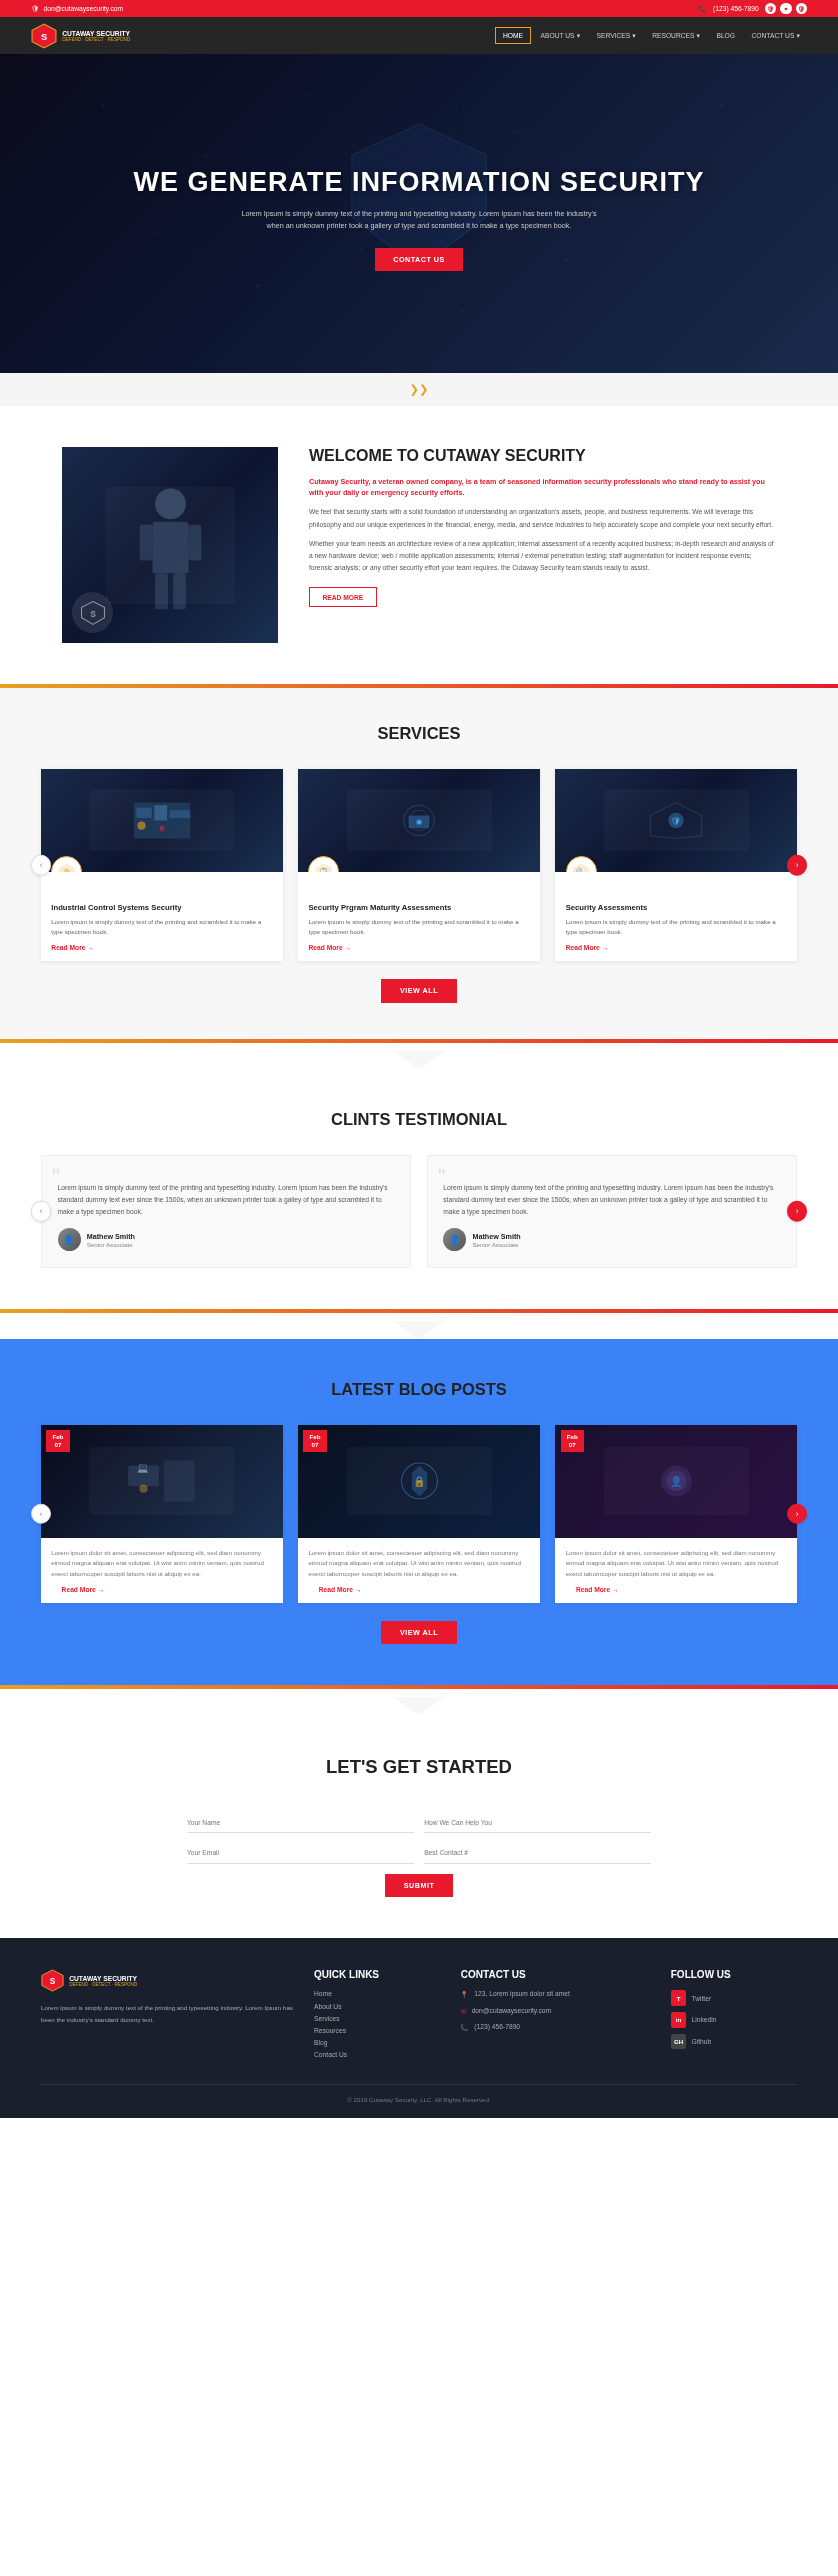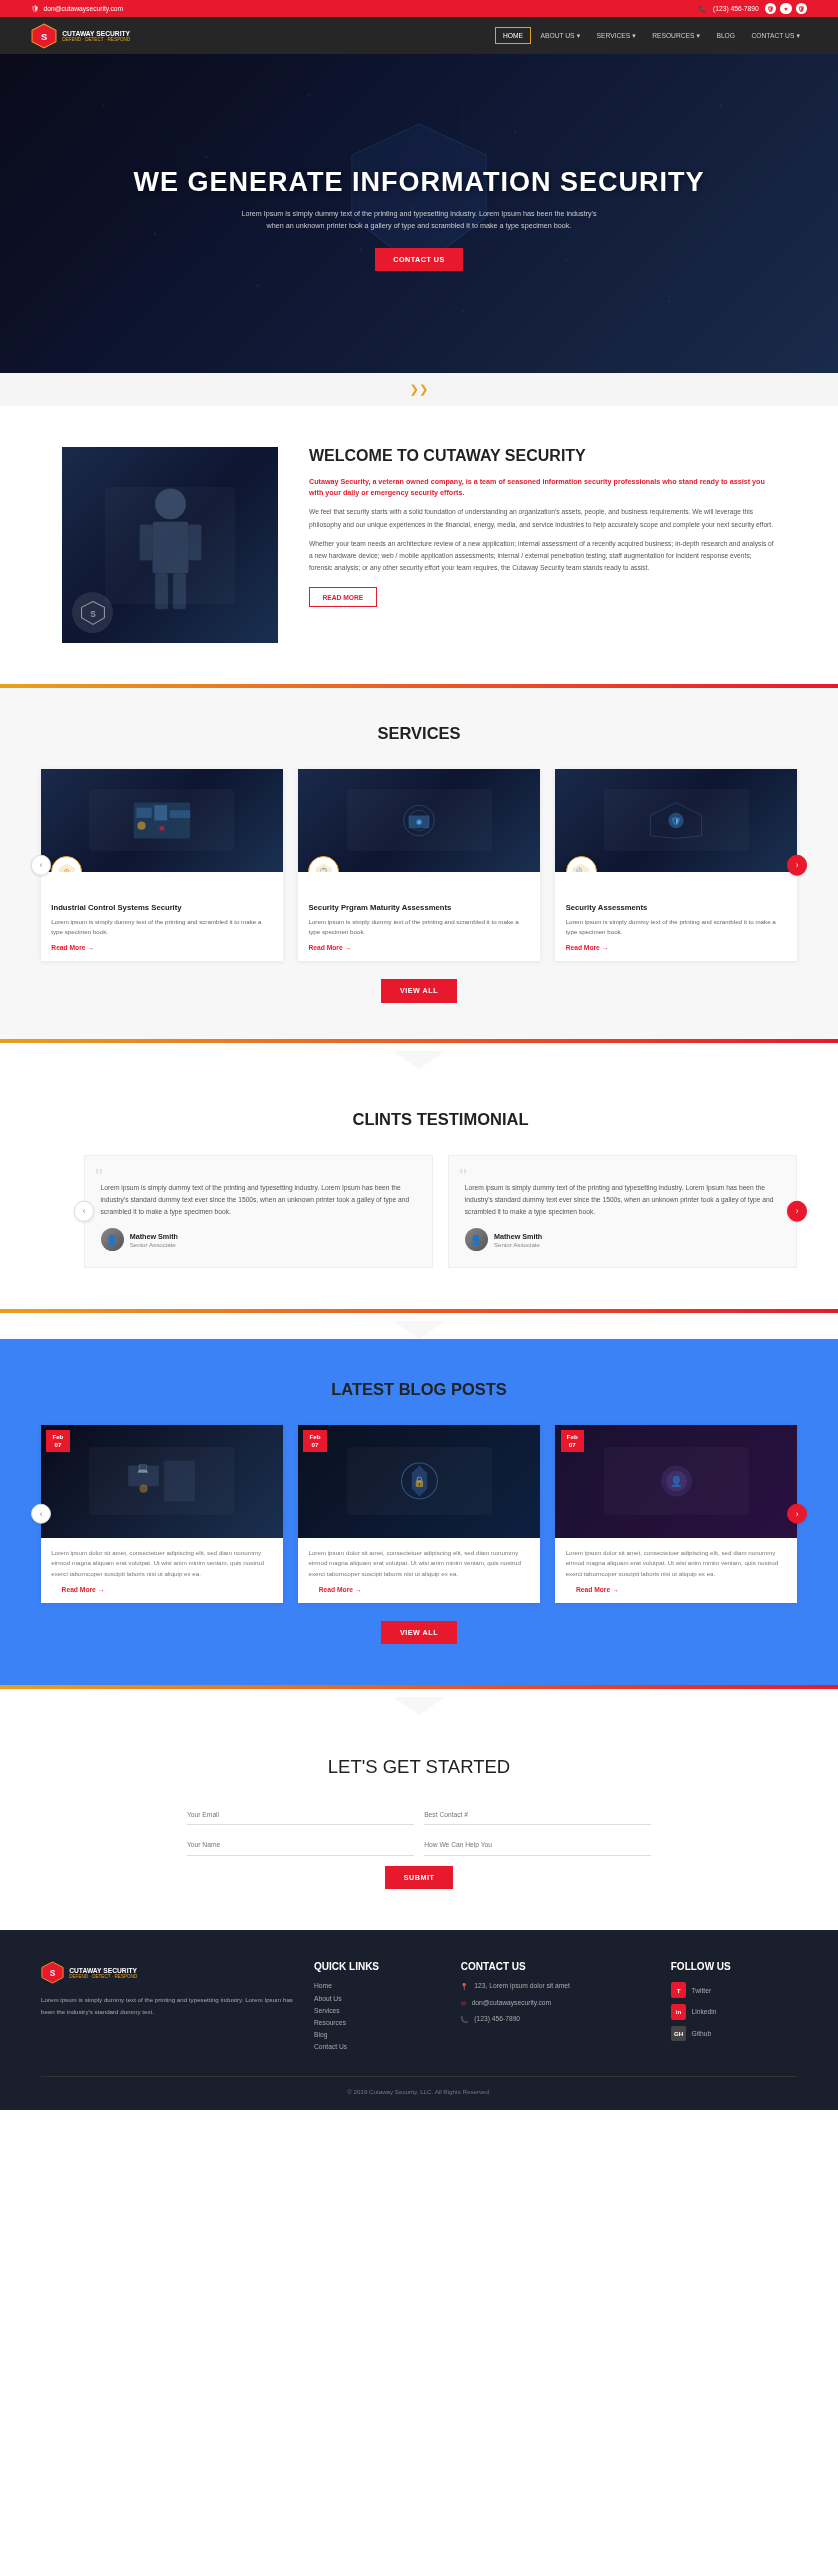--- a/index.html
+++ b/index.html
@@ -268,21 +268,20 @@
     }
     .view-all-container {
       text-align: center;
       margin-top: 18px;
     }
 
     
     .testimonials-section {
       background: #fff;
       padding: 41px 41px;
-      margin-left: 43px;
     }
     .testimonials-grid {
       display: flex;
       gap: 15.5px;
       position: relative;
     }
     .testimonial-card {
       flex: 1;
       background: #f9f9f9;
       border: 0.5px solid #eee;
@@ -370,23 +369,23 @@
     }
 
     
     .cta-section {
       background: #fff;
       padding: 41px 41px;
     }
     .cta-title {
       text-align: center;
       font-size: 18.5px;
-      font-weight: 400;
+      font-weight: 700;
       text-transform: uppercase;
-      margin-bottom: 26px;
+      margin-bottom: 34px;
       color: #222;
     }
     .cta-form {
       max-width: 464px;
       margin: 0 auto;
     }
     .form-row {
       display: flex;
       gap: 10.3px;
       margin-bottom: 10.3px;
@@ -868,26 +867,26 @@
 <div style="height:4.1px;background:linear-gradient(90deg,#e8a020,#e8192c);"></div>
 <div style="height:26px;background:#fff;position:relative;">
   <div style="position:absolute;bottom:0;left:50%;transform:translateX(-50%);width:0;height:0;border-left:26px solid transparent;border-right:26px solid transparent;border-top:18px solid #f7f7f7;"></div>
 </div>
 
 <section class="cta-section">
   <h2 class="cta-title">LET'S GET STARTED</h2>
 
   <div class="cta-form">
     <div class="form-row">
+      <input class="form-field" type="text" placeholder="Your Name" style="">
+      <input class="form-field" type="text" placeholder="How We Can Help You" style="">
+    </div>
+    <div class="form-row">
       <input class="form-field" type="email" placeholder="Your Email" style="">
       <input class="form-field" type="text" placeholder="Best Contact #" style="">
-    </div>
-    <div class="form-row">
-      <input class="form-field" type="text" placeholder="Your Name" style="">
-      <input class="form-field" type="text" placeholder="How We Can Help You" style="">
     </div>
     <div class="submit-container">
       <button class="btn-red">SUBMIT</button>
     </div>
   </div>
 </section>
 
 <footer class="footer">
   <div class="footer-grid">
 

